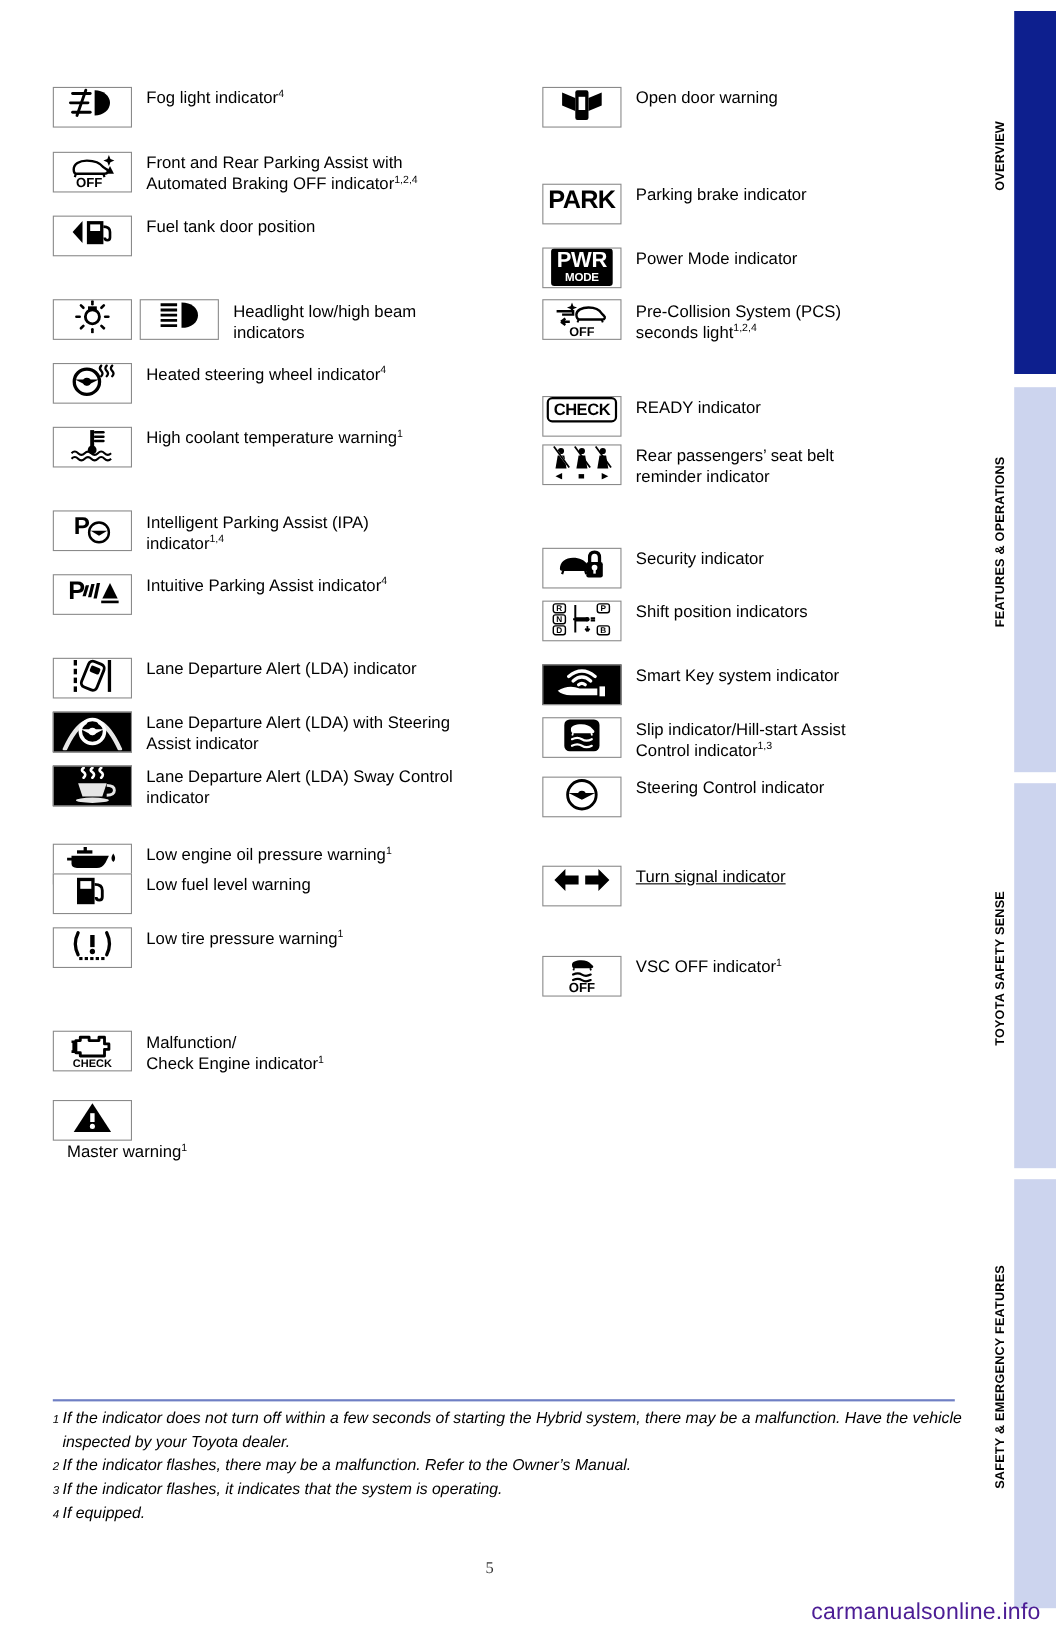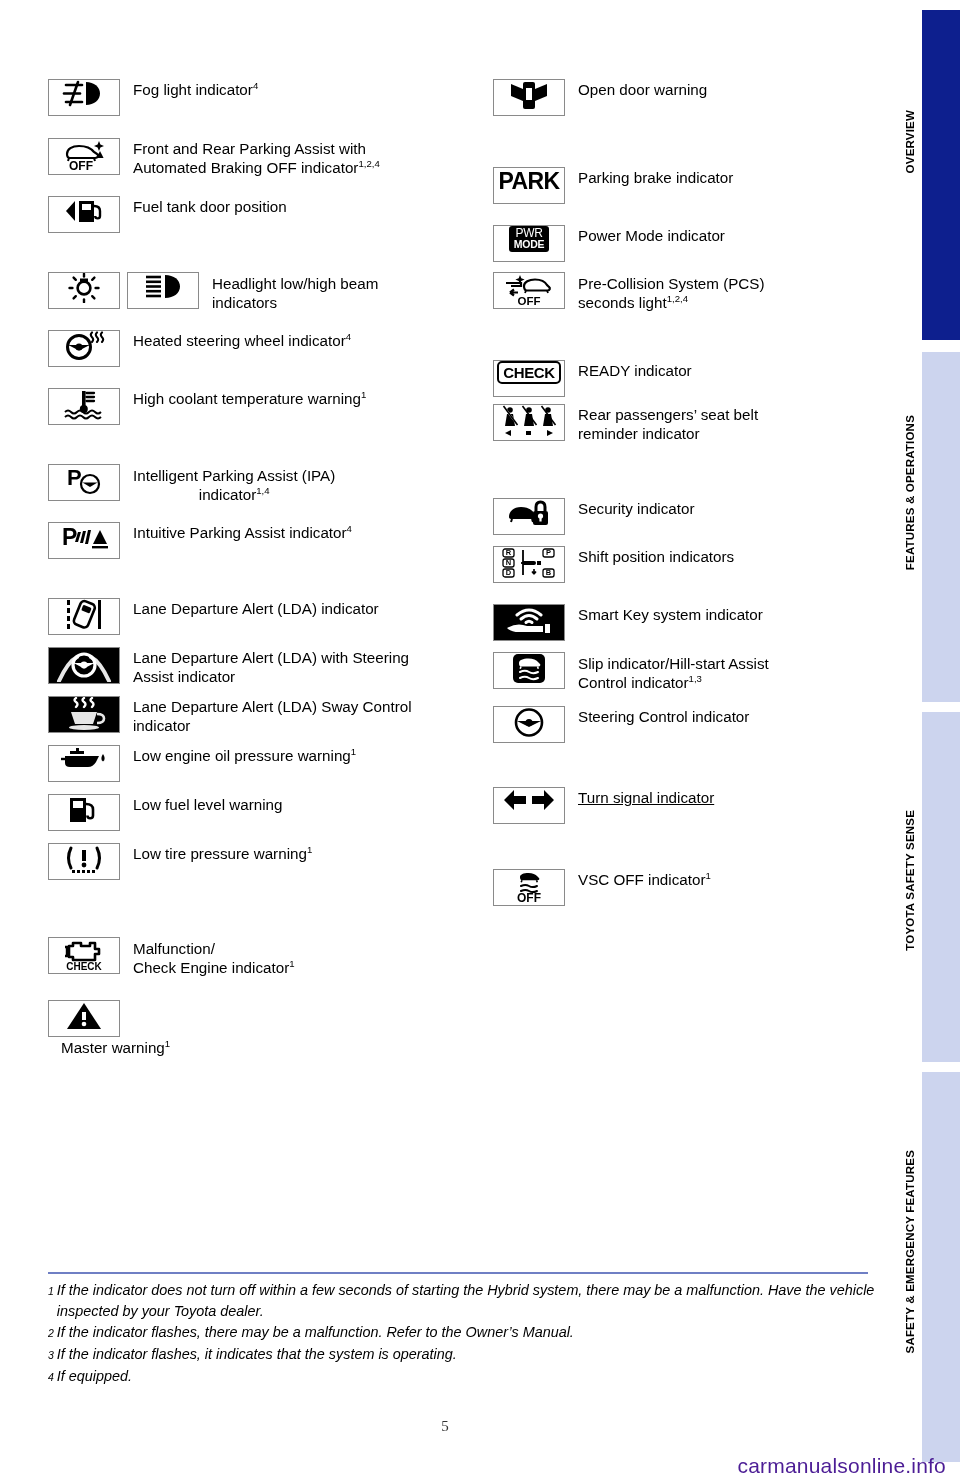--- a/index.html
+++ b/index.html
@@ -65,21 +65,21 @@
 
   
   .txt-park {
     font-size:23px; font-weight:bold; letter-spacing:-0.6px;
     font-family:"Liberation Sans", sans-serif;
   }
   .pwr-chip {
     background:#000; color:#fff; border-radius:3px;
     padding:1px 5px 2px; text-align:center; line-height:1;
   }
-  .pwr-chip .l1 { font-size:12px; font-weight:normal; display:block; letter-spacing:-0.3px; }
+  .pwr-chip .l1 { font-size:20px; font-weight:bold; display:block; letter-spacing:-0.3px; }
   .pwr-chip .l2 { font-size:10.5px; font-weight:bold; display:block; letter-spacing:-0.2px; }
   .ready-chip {
     border:2px solid #000; border-radius:5px;
     font-size:15px; font-weight:bold; letter-spacing:-0.4px;
     padding:1px 4px;
     font-family:"Liberation Sans", sans-serif;
   }
 
   
   #footnote-rule {
@@ -234,21 +234,21 @@
   </div>
 
   <div class="row" style="top:464px;">
     <div class="iconbox">
       <svg width="44" height="31" viewBox="0 0 44 31">
         <text x="5" y="20" font-size="22" font-weight="bold" font-family="Liberation Sans, sans-serif" fill="#000">P</text>
         <circle cx="28" cy="19" r="9" fill="none" stroke="#000" stroke-width="2.2"></circle>
         <path d="M20.5 17.5 L35.5 17.5 L28 22 Z" fill="#000"></path>
       </svg>
     </div>
-    <div class="rowlabel" style="padding-top:2px;text-align:center;"><span>Intelligent Parking Assist (IPA)
+    <div class="rowlabel" style="padding-top:2px;"><span>Intelligent Parking Assist (IPA)
 indicator</span><sup>1,4</sup></div>
   </div>
 
   <div class="row" style="top:522px;">
     <div class="iconbox">
       <svg width="48" height="28" viewBox="0 0 48 28">
         <text x="2" y="22" font-size="23" font-weight="bold" font-family="Liberation Sans, sans-serif" fill="#000">P</text>
         <g fill="#000">
           <path d="M18 9 l3 0 l-3 10 l-3 0 Z"></path>
           <path d="M23 8 l3 0 l-3 12 l-3 0 Z"></path>
@@ -304,21 +304,21 @@
         </g>
         <path d="M13 15 L39 15 L35 27 L17 27 Z" fill="#e6e6e6"></path>
         <path d="M39 17 q7 0 7 4.5 q0 4.5 -7 4.5" fill="none" stroke="#e6e6e6" stroke-width="2.6"></path>
         <ellipse cx="26" cy="30.5" rx="15" ry="2.4" fill="#e6e6e6"></ellipse>
       </svg>
     </div>
     <div class="rowlabel tight"><span>Lane Departure Alert (LDA) Sway Control
 indicator</span></div>
   </div>
 
-  <div class="row" style="top:745px;">
+  <div class="row" style="top:767px;">
     <div class="iconbox">
       <svg width="50" height="26" viewBox="0 0 50 26">
         <path d="M6 10 L6 17 Q6 21 11 21 L29 21 Q34 21 37 16 L40 10 L14 10 Z" fill="#000"></path>
         <rect x="11" y="5" width="14" height="3" fill="#000"></rect>
         <rect x="17" y="2" width="3" height="5" fill="#000"></rect>
         <path d="M2 13 L7 13" stroke="#000" stroke-width="2.4"></path>
         <path d="M44 8 q3.5 5 0 7.6 q-3.5 -2.6 0 -7.6 Z" fill="#000"></path>
       </svg>
     </div>
     <div class="rowlabel tight"><span>Low engine oil pressure warning</span><sup>1</sup></div>

